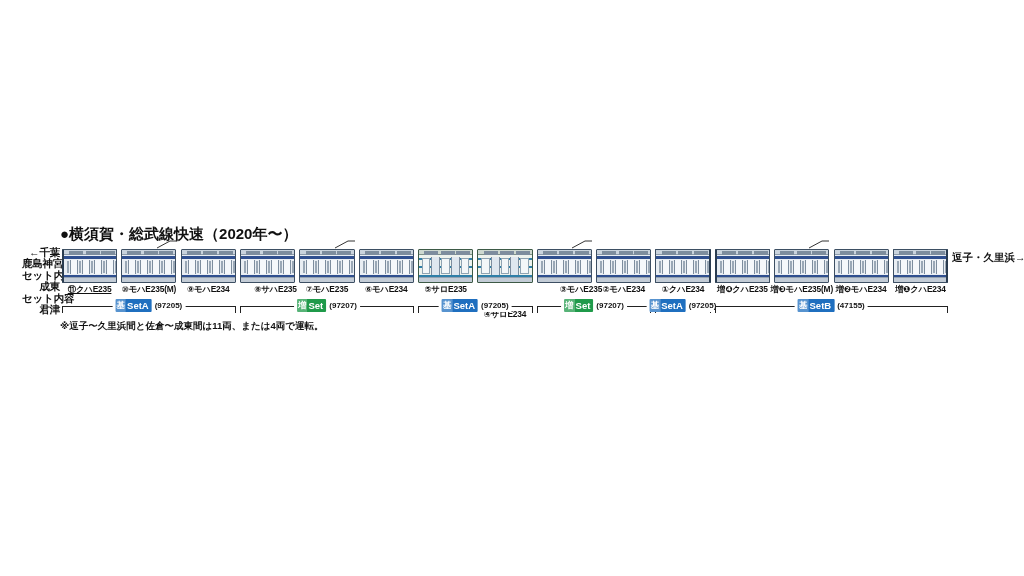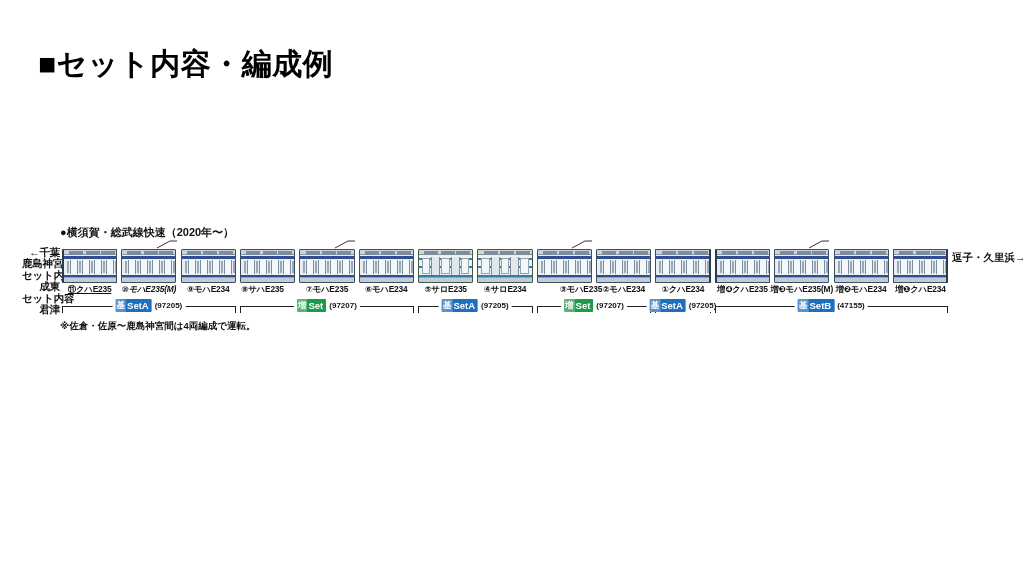--- a/index.html
+++ b/index.html
@@ -31,21 +31,21 @@
   #diagram {
     position: absolute;
     left: 0px; top: 225px;
     width: 1024px;
     height: 130px;
   }
 
   #subtitle {
     position: absolute;
     left: 60px; top: 0px;
-    font-size: 11px;
+    font-size: 15px;
     font-weight: 700;
     color: #111111;
     white-space: nowrap;
   }
 
   
   #left-dest {
     position: absolute;
     left: 2px; top: 22px;
     width: 58px;
@@ -260,21 +260,20 @@
     line-height: 12.6px;
     color: #111111;
     white-space: nowrap;
   }
 </style>
 </head>
 <body>
 
 <div id="page">
 
-  <div id="title">■セット内容・編成例</div>
 
   <div id="diagram">
 
     <div id="subtitle">●横須賀・総武線快速（2020年〜）</div>
 
     <div id="left-dest">
         <div>←千葉</div>
         <div>鹿島神宮</div>
         <div>セット内容</div>
         <div>成東</div>
@@ -626,27 +625,27 @@
               <div class="door"></div>
               <div class="win"></div>
             </div>
             <div class="underframe"></div>
           </div>
         </div>
       </div>
 
     <div id="labels">
         <div class="carlabel" style="left: -8px; width: 71.1467px; text-decoration: underline;">⑪クハE235</div>
-        <div class="carlabel" style="left: 51.3467px; width: 71.1467px; font-style: italic;">⑩モハE235(M)</div>
+        <div class="carlabel" style="left: 51.3467px; width: 71.1467px;">⑩モハE235(M)</div>
         <div class="carlabel" style="left: 110.693px; width: 71.1467px;">⑨モハE234</div>
-        <div class="carlabel" style="left: 165px; width: 71.1467px;">⑧サハE235</div>
+        <div class="carlabel" style="left: 178px; width: 71.1467px;">⑧サハE235</div>
         <div class="carlabel" style="left: 229.387px; width: 71.1467px;">⑦モハE235</div>
         <div class="carlabel" style="left: 288.733px; width: 71.1467px;">⑥モハE234</div>
         <div class="carlabel" style="left: 348.08px; width: 71.1467px;">⑤サロE235</div>
-        <div class="carlabel" style="left: 407.427px; width: 71.1467px;">④サロE234</div>
+        <div class="carlabel" style="left: 407.427px; width: 71.1467px; margin-top: 25px;">④サロE234</div>
         <div class="carlabel" style="left: 469px; width: 71.1467px; text-align: right;">③モハE235</div>
         <div class="carlabel" style="left: 526.12px; width: 71.1467px;">②モハE234</div>
         <div class="carlabel" style="left: 585.467px; width: 71.1467px;">①クハE234</div>
         <div class="carlabel" style="left: 644.813px; width: 71.1467px;">増❹クハE235</div>
         <div class="carlabel" style="left: 704.16px; width: 71.1467px;">増❸モハE235(M)</div>
         <div class="carlabel" style="left: 763.507px; width: 71.1467px;">増❷モハE234</div>
         <div class="carlabel" style="left: 822.853px; width: 71.1467px;">増❶クハE234</div>
       </div>
 
     <div id="sets">
@@ -718,17 +717,17 @@
             <span class="badge blue">
               <span class="kanji">基</span>
               <span>SetB</span>
             </span>
             <span class="setcode">(47155)</span>
           </div>
         </div>
       </div>
 
     <div id="notes">
-        <div>※佐倉・佐原〜鹿島神宮間は4両編成で運転。</div>
+        <div>※逗子〜久里浜間と佐倉〜成東間は11両、または4両で運転。</div>
       </div>
 
   </div>
 </div>
 
 </body></html>

